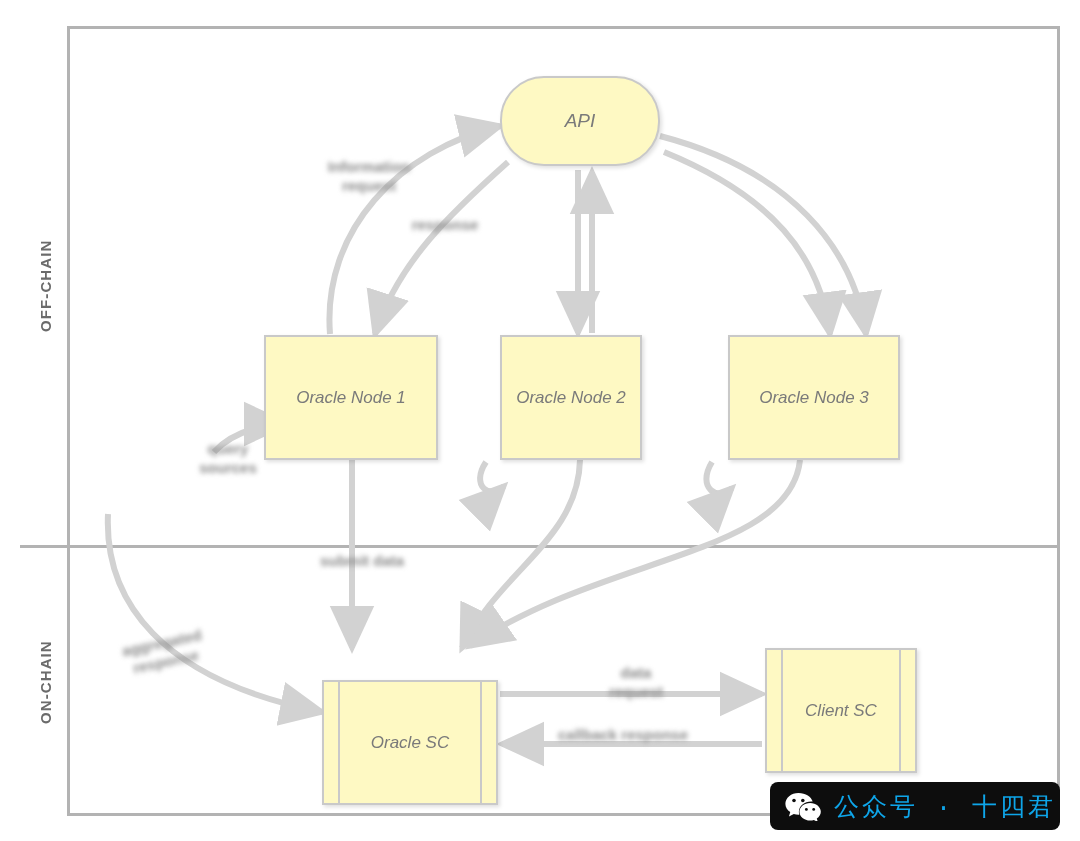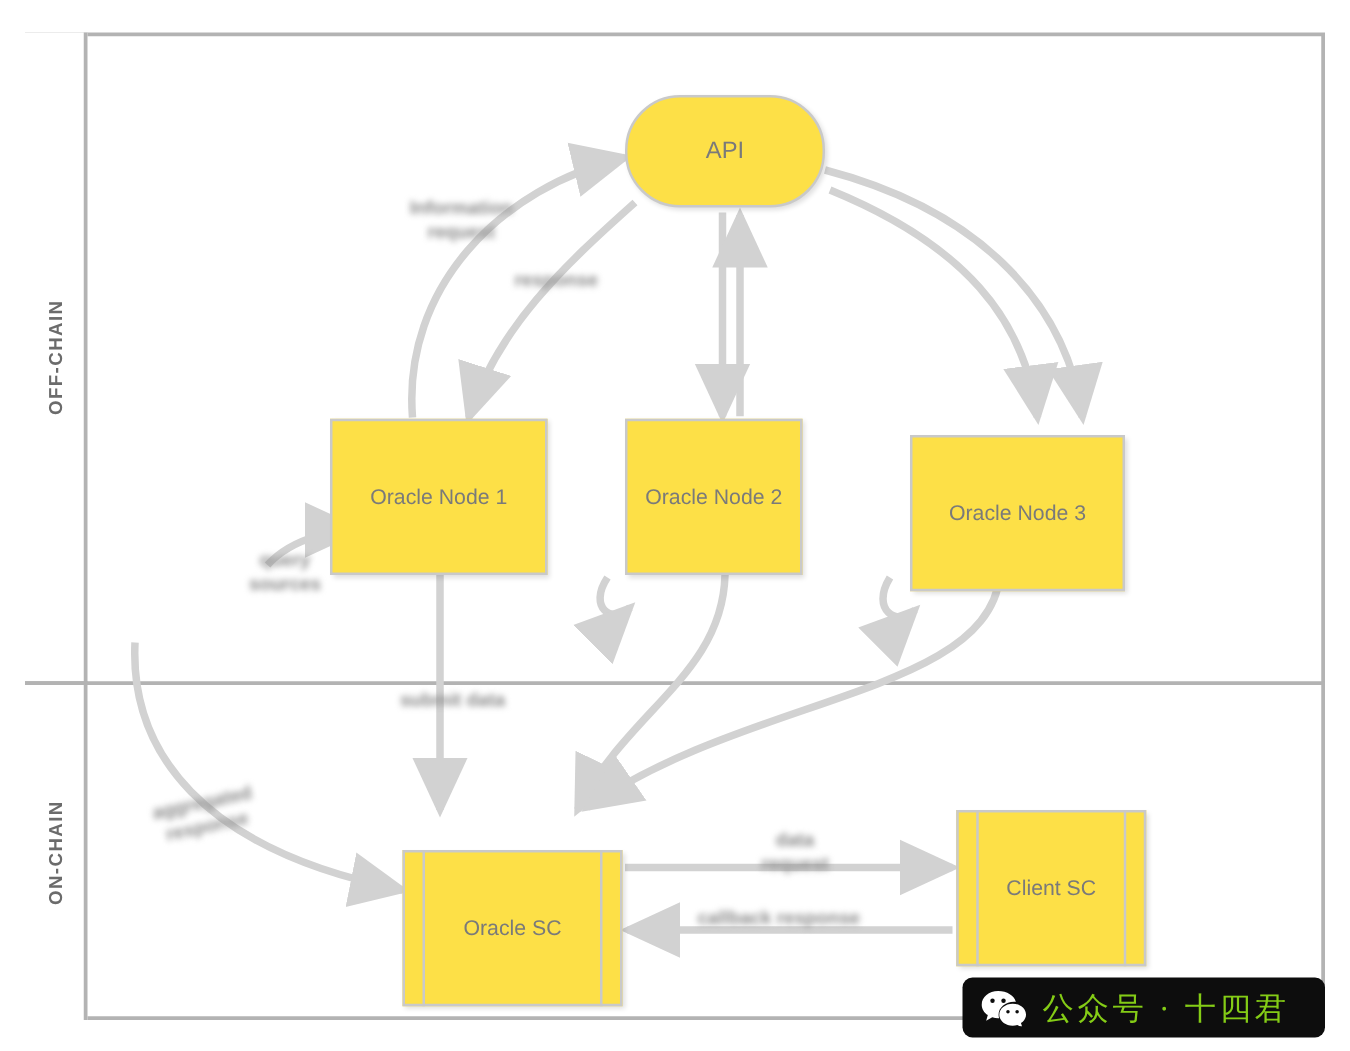--- a/index.html
+++ b/index.html
@@ -81,49 +81,50 @@
     top: 0;
     width: 1080px;
     height: 841px;
     pointer-events: none;
   }
 
   
   .node {
     position: absolute;
     box-sizing: border-box;
-    background: #fde047;
+    background: #fef9c3;
     border: 2px solid #c9c9c9;
     display: flex;
     align-items: center;
     justify-content: center;
     color: #7a7a7a;
     font-size: 17px;
     box-shadow: 2px 2px 4px rgba(0,0,0,0.13);
+    font-style: italic;
   }
   .node.pill {
     border-radius: 44px;
     font-size: 19px;
   }
   .node.component::before,
   .node.component::after {
     content: "";
     position: absolute;
     top: -2px;
     bottom: -2px;
     width: 2px;
     background: #c9c9c9;
   }
   .node.component::before { left: 14px; }
   .node.component::after  { right: 14px; }
 
   #node-api        { left: 500px; top: 76px;  width: 160px; height: 90px; }
   #node-oracle-1   { left: 264px; top: 335px; width: 174px; height: 125px; text-align: center; }
   #node-oracle-2   { left: 500px; top: 335px; width: 142px; height: 125px; }
-  #node-oracle-3   { left: 728px; top: 335px; width: 172px; height: 125px; margin-top: 13px; }
+  #node-oracle-3   { left: 728px; top: 335px; width: 172px; height: 125px; }
   #node-oracle-sc  { left: 322px; top: 680px; width: 176px; height: 125px; }
   #node-client-sc  { left: 765px; top: 648px; width: 152px; height: 125px; }
 
   
   .edge-label {
     position: absolute;
     color: #8a8a8a;
     font-size: 15px;
     font-weight: bold;
     line-height: 1.25;
@@ -151,25 +152,25 @@
     background: #0d0d0d;
     border-radius: 8px;
     display: flex;
     align-items: center;
     gap: 12px;
     padding: 0 14px;
     box-sizing: border-box;
   }
   .wechat-icon { width: 38px; height: 30px; flex: 0 0 auto; }
   .watermark-text {
-    color: #84cc16;
+    color: #0ea5e9;
     font-size: 25px;
     letter-spacing: 3px;
     white-space: nowrap;
-    font-family: Liberation Serif, serif;
+    font-family: Liberation Mono, monospace;
   }
 </style>
 </head>
 <body>
 
 <div id="canvas">
 
   <div class="frame"></div>
   <div class="lane-col"></div>
   <div class="lane-divider"></div>

